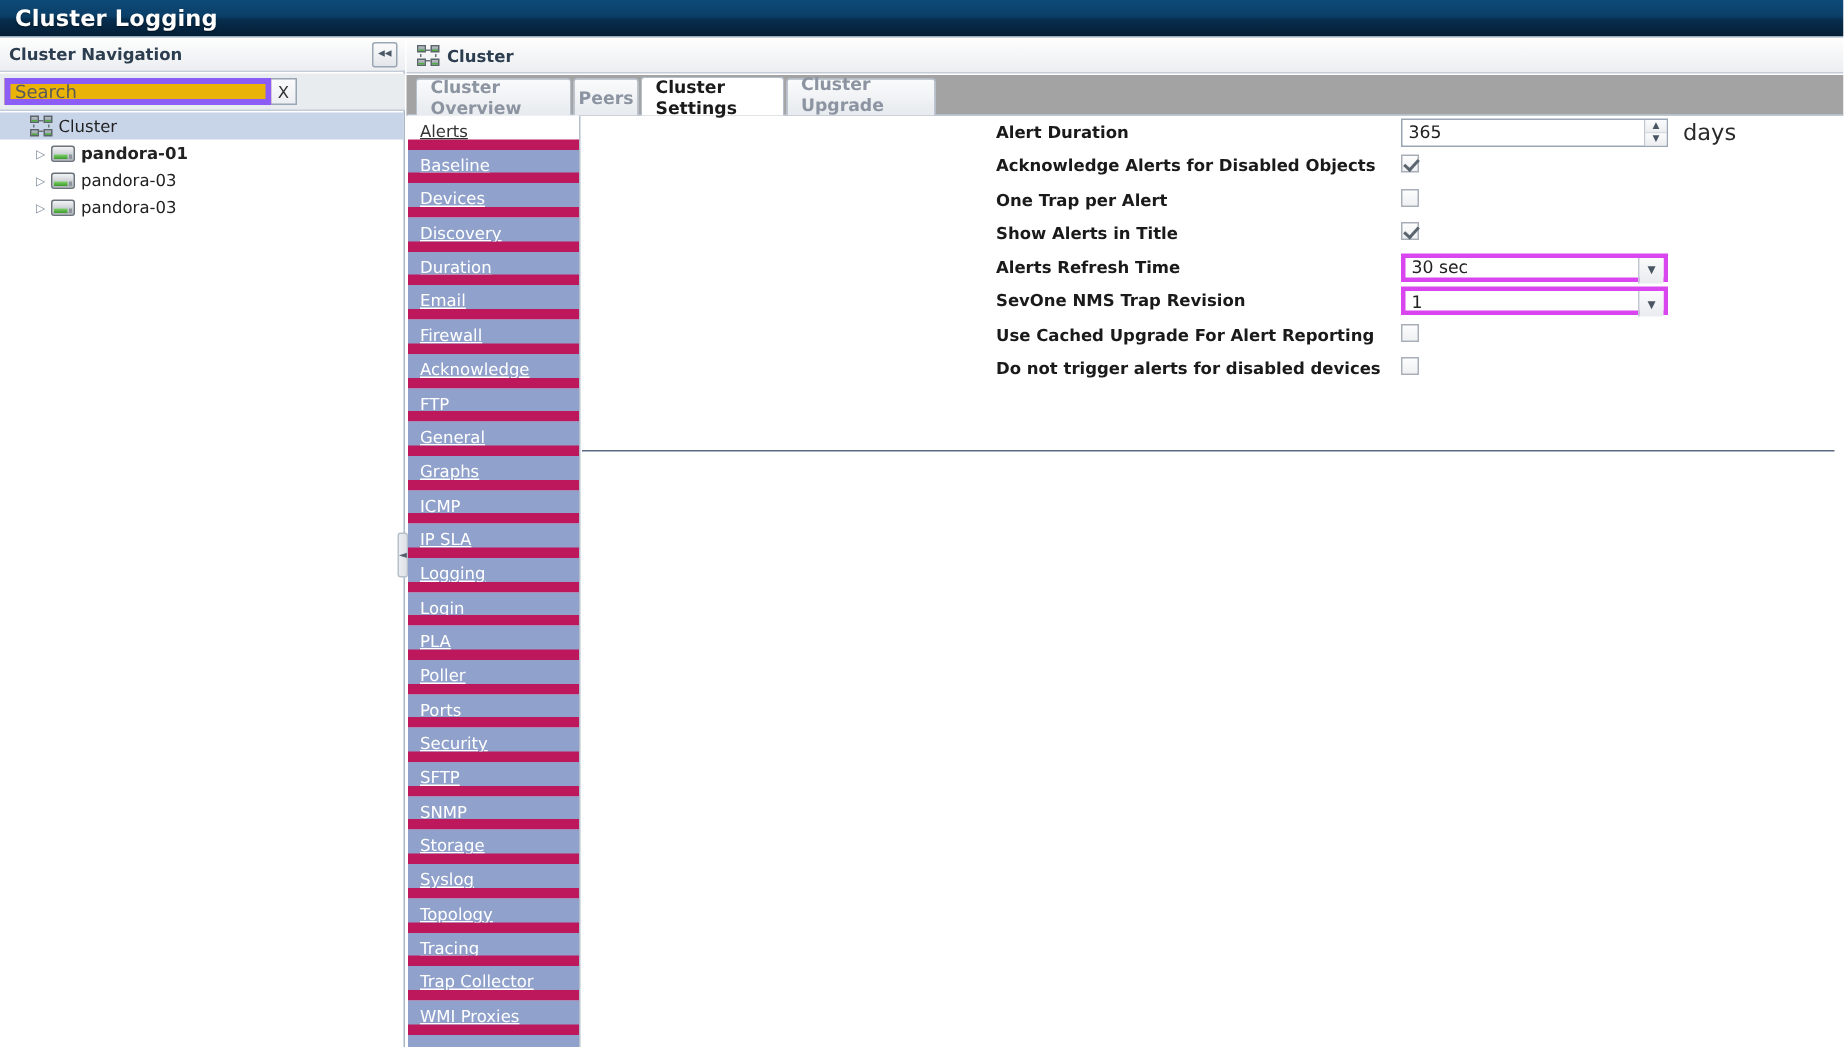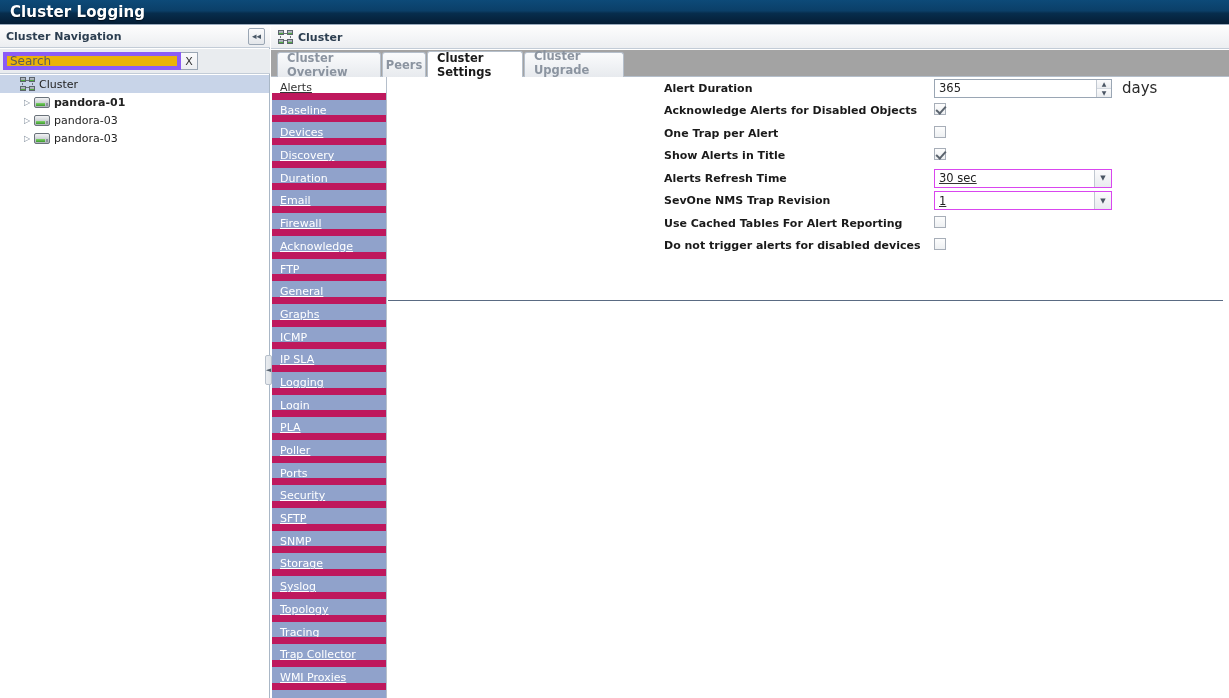--- a/index.html
+++ b/index.html
@@ -225,22 +225,22 @@
     flex: 1; display: flex; align-items: center; justify-content: center;
     background: linear-gradient(to bottom, #fbfbfc 0%, #ebedf0 100%);
     font-size: 6px; color: #4a5563; cursor: pointer;
     line-height: 1;
   }
   .spin-btns span:first-child { border-bottom: 1px solid #d4d9e0; }
   .unit { position: absolute; left: 735px; font-size: 15px; color: #2a2a2a; }
 
   .select-wrap {
     position: relative; width: 178px; height: 19px;
-    border: 1px solid #d946ef; background: #ffffff;
-    display: flex; align-items: center; cursor: pointer; text-decoration: underline;
+    border: 3px solid #d946ef; background: #ffffff;
+    display: flex; align-items: center; cursor: pointer;
   }
   .select-wrap .val {
     font-size: 11.5px; color: #222; padding-left: 4px;
   }
   .select-arrow {
     position: absolute; right: 0; top: 0; width: 17px; height: 17px;
     background: linear-gradient(to bottom, #fbfbfc 0%, #e9ebef 100%);
     border-left: 1px solid #c1c8d1;
     display: flex; align-items: center; justify-content: center;
     font-size: 7px; color: #4a5563;
@@ -436,21 +436,21 @@
         <div class="form-label">SevOne NMS Trap Revision</div>
         <div class="form-field">
           <div class="select-wrap">
             <span class="val">1</span>
             <span class="select-arrow">▼</span>
           </div>
         </div>
       </div>
 
       <div class="form-row">
-        <div class="form-label">Use Cached Tables For Alert Reporting</div>
+        <div class="form-label">Use Cached Upgrade For Alert Reporting</div>
         <div class="form-field">
           <span class="chk"></span>
         </div>
       </div>
 
       <div class="form-row">
         <div class="form-label">Do not trigger alerts for disabled devices</div>
         <div class="form-field">
           <span class="chk"></span>
         </div>

